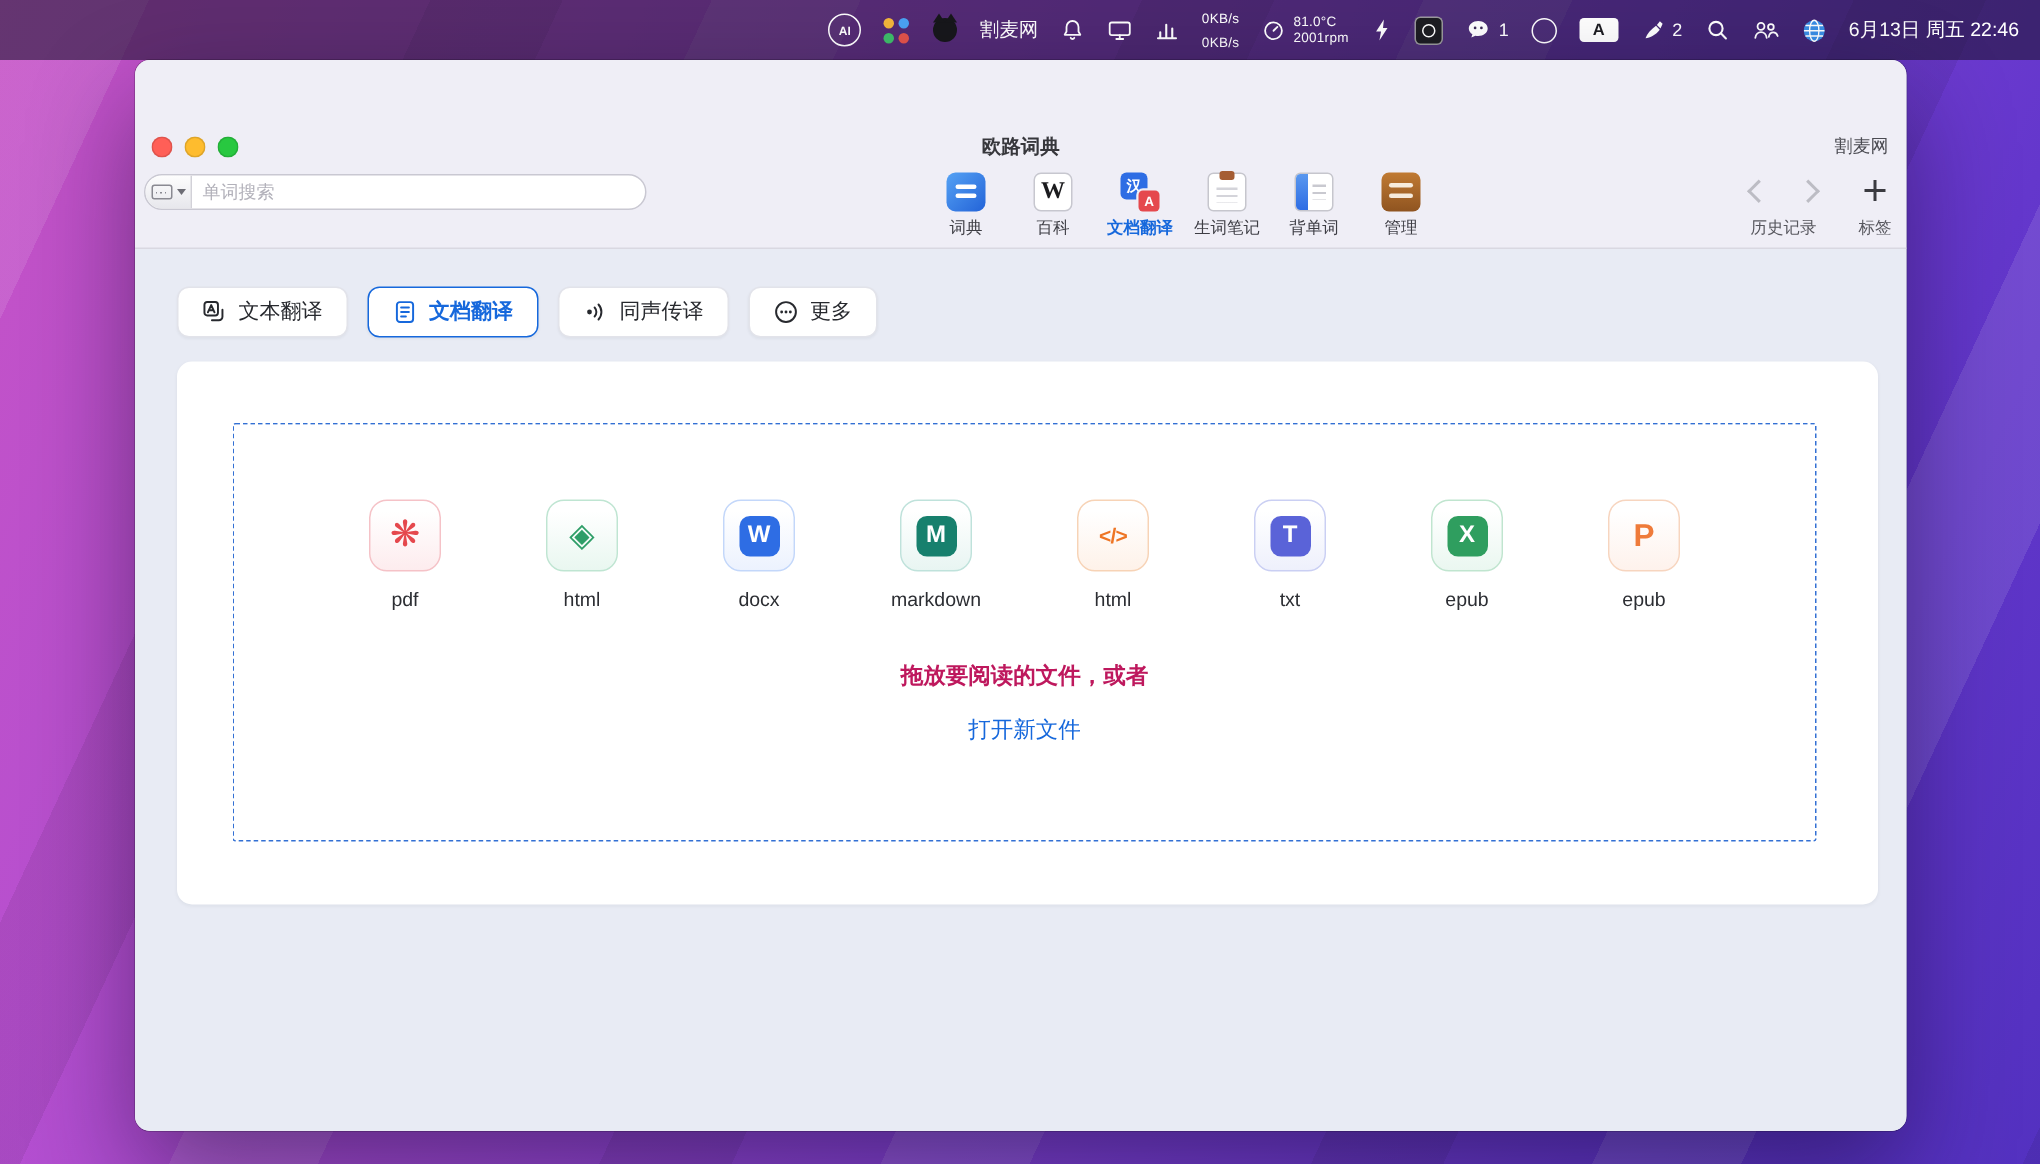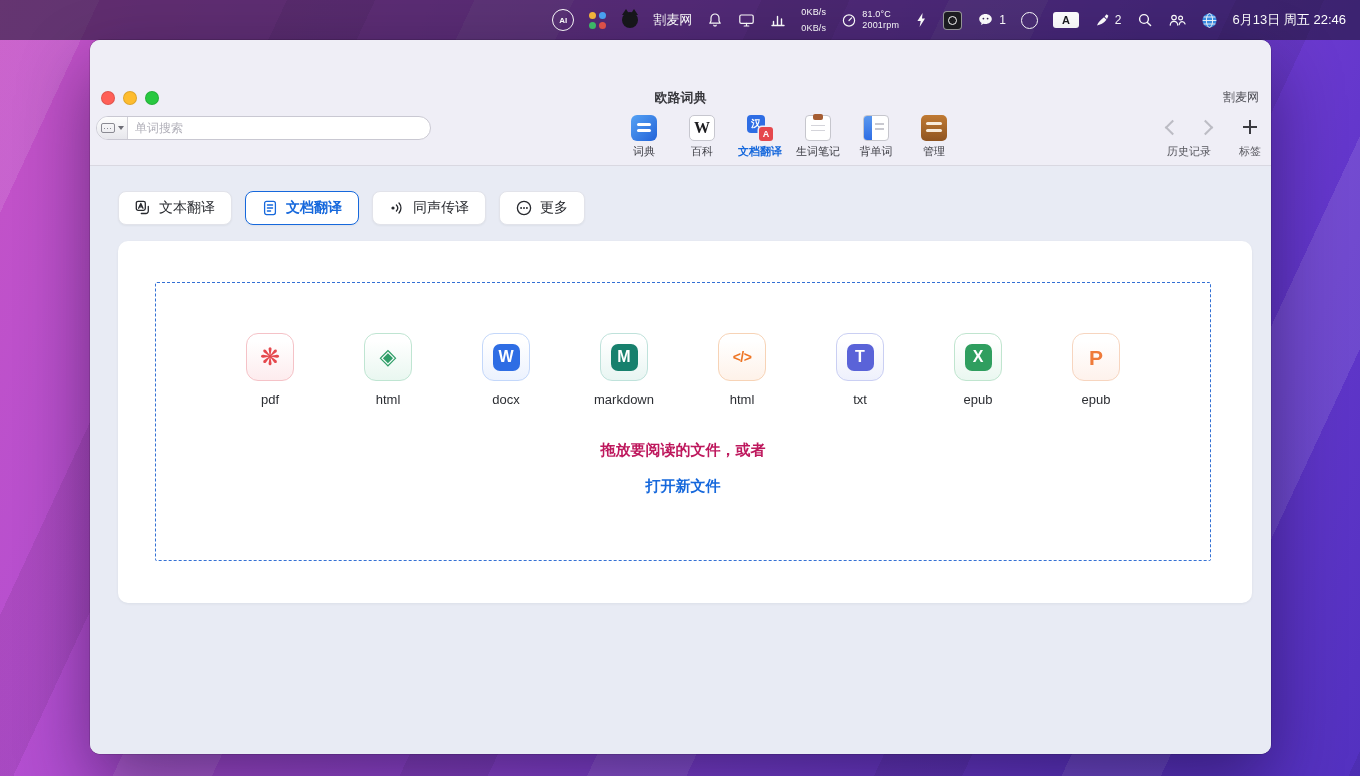--- a/index.html
+++ b/index.html
@@ -113,21 +113,21 @@
   .ft-md{--c:#17806d;--bg:#e8f5f2;--bd:#bfe2db;}
   .ft-html{--c:#ee7524;--bg:#fef2e9;--bd:#f7d3b6;}
   .ft-txt{--c:#5a63d8;--bg:#eef0fc;--bd:#cacff3;}
   .ft-xlsx{--c:#2f9e5f;--bg:#eaf7f0;--bd:#c0e5cf;}
   .ft-pptx{--c:#ef7b3a;--bg:#fef2ec;--bd:#f7d5bf;}
   .g-pdf{font-size:24px;}
   .g-epub{font-size:22px;}
   .g-html{font-size:14px;letter-spacing:-.5px;}
   .g-pptx{font-size:21px;}
   .dz-hint{margin-top:34px;font-size:15px;font-weight:700;color:#be185d;}
-  .dz-link{margin-top:17px;font-size:15px;font-weight:700;color:#1668dc;cursor:pointer;text-decoration:none;}
+  .dz-link{margin-top:17px;font-size:15px;font-weight:400;color:#1668dc;cursor:pointer;text-decoration:none;}
 </style>
 </head>
 <body>
 
 <div class="desktop">
 
   <div class="menubar">
     <div class="mb-right">
       <span class="mb-item mb-ai">AI</span>
       <span class="mb-item mb-dots">

